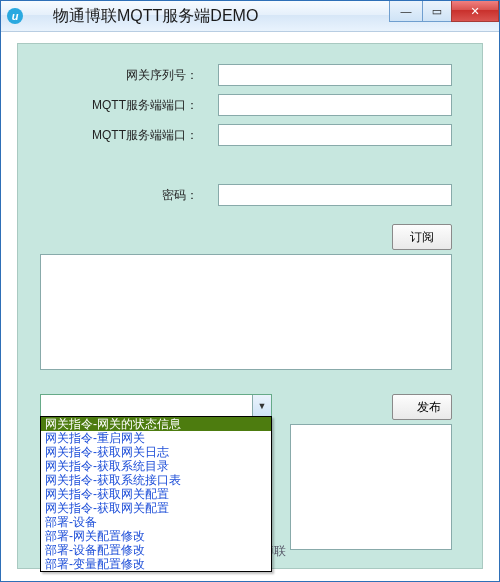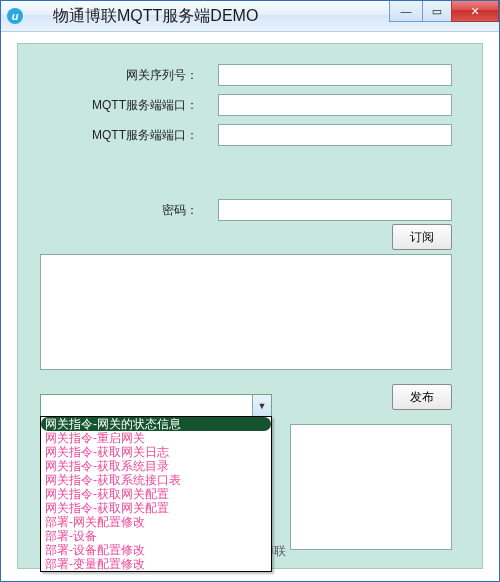--- a/index.html
+++ b/index.html
@@ -17,22 +17,22 @@
   
   .formrow{position:absolute;left:30px;right:30px;height:22px;display:flex;align-items:center;}
   .formrow label{width:150px;text-align:right;padding-right:20px;color:#222;}
   .formrow input[type=text],.formrow input[type=password]{flex:1;height:20px;border:1px solid #8aa;background:#fff;padding:0 4px;font-size:12px;}
   .btn{height:26px;min-width:60px;background:linear-gradient(#fdfdfd,#e9e9e9);border:1px solid #8a8a8a;border-radius:2px;font-size:12px;cursor:default;padding:0 10px;}
   .txtarea{position:absolute;background:#fff;border:1px solid #8aa;overflow-y:scroll;padding:2px;color:#000;font-size:12px;}
   .combo{position:absolute;height:22px;border:1px solid #6a8;background:#fff;display:flex;align-items:center;}
   .combo input{flex:1;border:none;height:18px;padding:0 4px;font-size:12px;outline:none;}
   .combo .arrow{width:18px;height:100%;background:linear-gradient(#eaf3fc,#cfe3f6);border-left:1px solid #8aa;display:flex;align-items:center;justify-content:center;font-size:9px;color:#333;}
   .dropdown{position:absolute;background:#fff;border:1px solid #000;z-index:100;box-shadow:2px 2px 2px rgba(0,0,0,.25);}
-  .dropdown .opt{padding:0 4px;line-height:14px;font-size:12px;white-space:nowrap;color:#ec4899;cursor:default;}
-  .dropdown .opt.hl{background:#14532d;color:#fff;border-radius:7px;}
+  .dropdown .opt{padding:0 4px;line-height:14px;font-size:12px;white-space:nowrap;color:#1d4ed8;cursor:default;}
+  .dropdown .opt.hl{background:#4d7c0f;color:#fff;}
   .footer{position:absolute;left:0;right:0;bottom:8px;text-align:center;color:#556;font-size:12px;}
   
   .txtarea::-webkit-scrollbar{width:16px;}
   .txtarea::-webkit-scrollbar-track{background:#eee;}
   .txtarea::-webkit-scrollbar-thumb{background:#cfcfcf;border:1px solid #aaa;}
 </style>
 </head>
 <body>
 
 <div class="window">
@@ -54,48 +54,48 @@
         <input type="text" value="" style="">
       </div>
       <div class="formrow" style="top:50px;">
         <label>MQTT服务端端口：</label>
         <input type="text" value="" style="">
       </div>
       <div class="formrow" style="top:80px;">
         <label>MQTT服务端端口：</label>
         <input type="text" value="" style="">
       </div>
-      <div class="formrow" style="top:155px;justify-content:center;">
+      <div class="formrow" style="top:140px;justify-content:center;">
         <label>密码：</label>
         <input type="password" value="" style="">
       </div>
 
       <button class="btn" style="position:absolute;top:180px;right:30px;">订阅</button>
 
       <div class="txtarea" style="left:22px;right:30px;top:210px;height:110px;"></div>
 
       <div class="combo" style="left:22px;top:350px;width:230px;">
         <input type="text" value="" style="">
         <div class="arrow">▼</div>
       </div>
 
-      <button class="btn" style="position:absolute;top:340px;right:30px;">发布</button>
+      <button class="btn" style="position:absolute;top:350px;right:30px;text-align:right;">发布</button>
 
       <div class="txtarea" style="left:272px;right:30px;top:380px;height:120px;"></div>
 
       <div class="dropdown" id="dropdown" style="left:22px;top:372px;width:230px;">
           <div class="opt hl">网关指令-网关的状态信息</div>
           <div class="opt">网关指令-重启网关</div>
           <div class="opt">网关指令-获取网关日志</div>
           <div class="opt">网关指令-获取系统目录</div>
           <div class="opt">网关指令-获取系统接口表</div>
           <div class="opt">网关指令-获取网关配置</div>
           <div class="opt">网关指令-获取网关配置</div>
+          <div class="opt">部署-设备</div>
           <div class="opt">部署-网关配置修改</div>
-          <div class="opt">部署-设备</div>
           <div class="opt">部署-设备配置修改</div>
           <div class="opt">部署-变量配置修改</div>
         </div>
 
       <div class="footer">厦门物通博联</div>
     </div>
   </div>
 </div>
 
 </body></html>

